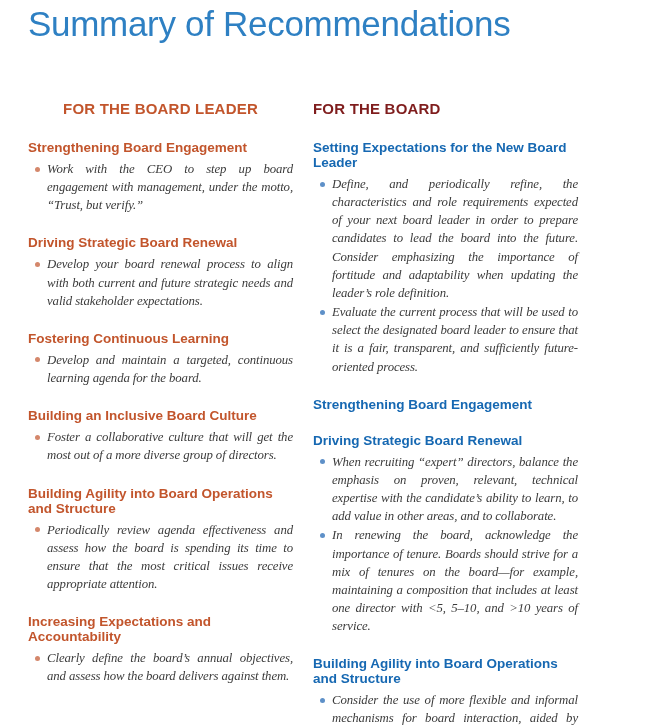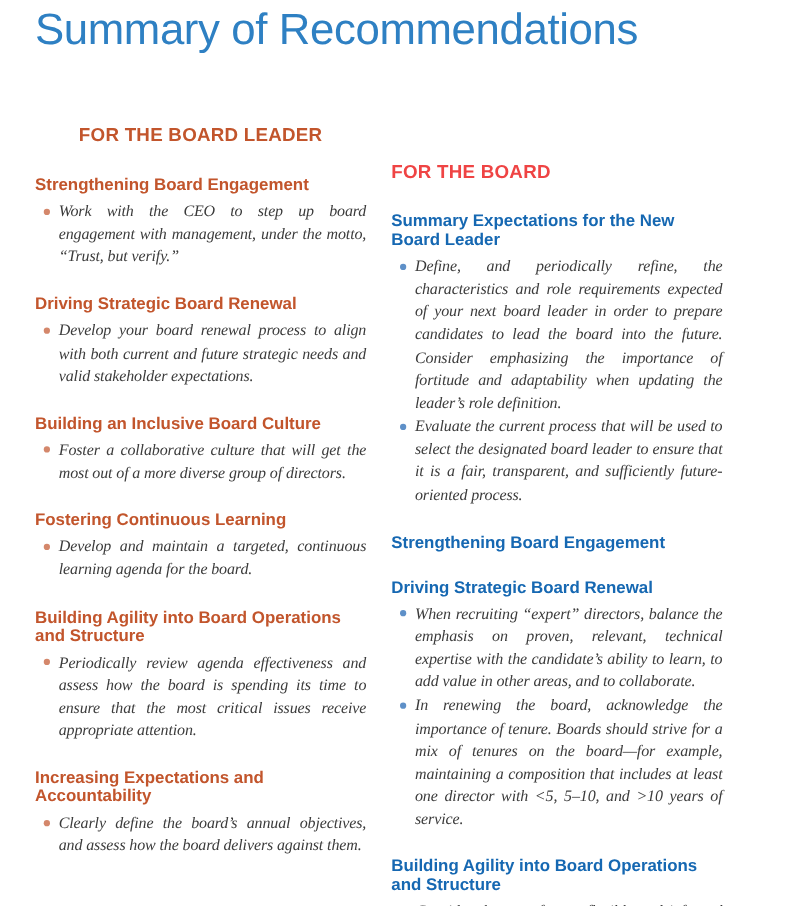--- a/index.html
+++ b/index.html
@@ -91,50 +91,50 @@
               <li class="bullet-item"><span class="bullet-dot" style="background: rgb(212, 135, 107);"></span><span>Work with the CEO to step up board engagement with management, under the motto, “Trust, but verify.”</span></li>
             </ul>
           </div>
           <div class="section">
             <h3 class="section-heading" style="color: rgb(194, 85, 44);">Driving Strategic Board Renewal</h3>
             <ul class="bullets">
               <li class="bullet-item"><span class="bullet-dot" style="background: rgb(212, 135, 107);"></span><span>Develop your board renewal process to align with both current and future strategic needs and valid stakeholder expectations.</span></li>
             </ul>
           </div>
           <div class="section">
+            <h3 class="section-heading" style="color: rgb(194, 85, 44);">Fostering Continuous Learning</h3>
+            <ul class="bullets">
+              <li class="bullet-item"><span class="bullet-dot" style="background: rgb(212, 135, 107);"></span><span>Develop and maintain a targeted, continuous learning agenda for the board.</span></li>
+            </ul>
+          </div>
+          <div class="section">
             <h3 class="section-heading" style="color: rgb(194, 85, 44);">Building an Inclusive Board Culture</h3>
             <ul class="bullets">
               <li class="bullet-item"><span class="bullet-dot" style="background: rgb(212, 135, 107);"></span><span>Foster a collaborative culture that will get the most out of a more diverse group of directors.</span></li>
-            </ul>
-          </div>
-          <div class="section">
-            <h3 class="section-heading" style="color: rgb(194, 85, 44);">Fostering Continuous Learning</h3>
-            <ul class="bullets">
-              <li class="bullet-item"><span class="bullet-dot" style="background: rgb(212, 135, 107);"></span><span>Develop and maintain a targeted, continuous learning agenda for the board.</span></li>
             </ul>
           </div>
           <div class="section">
             <h3 class="section-heading" style="color: rgb(194, 85, 44);">Building Agility into Board Operations and Structure</h3>
             <ul class="bullets">
               <li class="bullet-item"><span class="bullet-dot" style="background: rgb(212, 135, 107);"></span><span>Periodically review agenda effectiveness and assess how the board is spending its time to ensure that the most critical issues receive appropriate attention.</span></li>
             </ul>
           </div>
           <div class="section">
             <h3 class="section-heading" style="color: rgb(194, 85, 44);">Increasing Expectations and Accountability</h3>
             <ul class="bullets">
               <li class="bullet-item"><span class="bullet-dot" style="background: rgb(212, 135, 107);"></span><span>Clearly define the board’s annual objectives, and assess how the board delivers against them.</span></li>
             </ul>
           </div>
         </div>
     </div>
     <div class="column">
-      <h2 class="col-header" style="color: #ef4444; margin-top: 29px;">FOR THE BOARD</h2>
+      <h2 class="col-header" style="color: #7f1d1d;">FOR THE BOARD</h2>
       <div class="sections">
           <div class="section">
-            <h3 class="section-heading" style="color: rgb(22, 104, 178);">Summary Expectations for the New Board Leader</h3>
+            <h3 class="section-heading" style="color: rgb(22, 104, 178);">Setting Expectations for the New Board Leader</h3>
             <ul class="bullets">
               <li class="bullet-item"><span class="bullet-dot" style="background: rgb(94, 144, 200);"></span><span>Define, and periodically refine, the characteristics and role requirements expected of your next board leader in order to prepare candidates to lead the board into the future. Consider emphasizing the importance of fortitude and adaptability when updating the leader’s role definition.</span></li>
               <li class="bullet-item"><span class="bullet-dot" style="background: rgb(94, 144, 200);"></span><span>Evaluate the current process that will be used to select the designated board leader to ensure that it is a fair, transparent, and sufficiently future-oriented process.</span></li>
             </ul>
           </div>
           <div class="section">
             <h3 class="section-heading" style="color: rgb(22, 104, 178);">Strengthening Board Engagement</h3>
           </div>
           <div class="section">
             <h3 class="section-heading" style="color: rgb(22, 104, 178);">Driving Strategic Board Renewal</h3>

